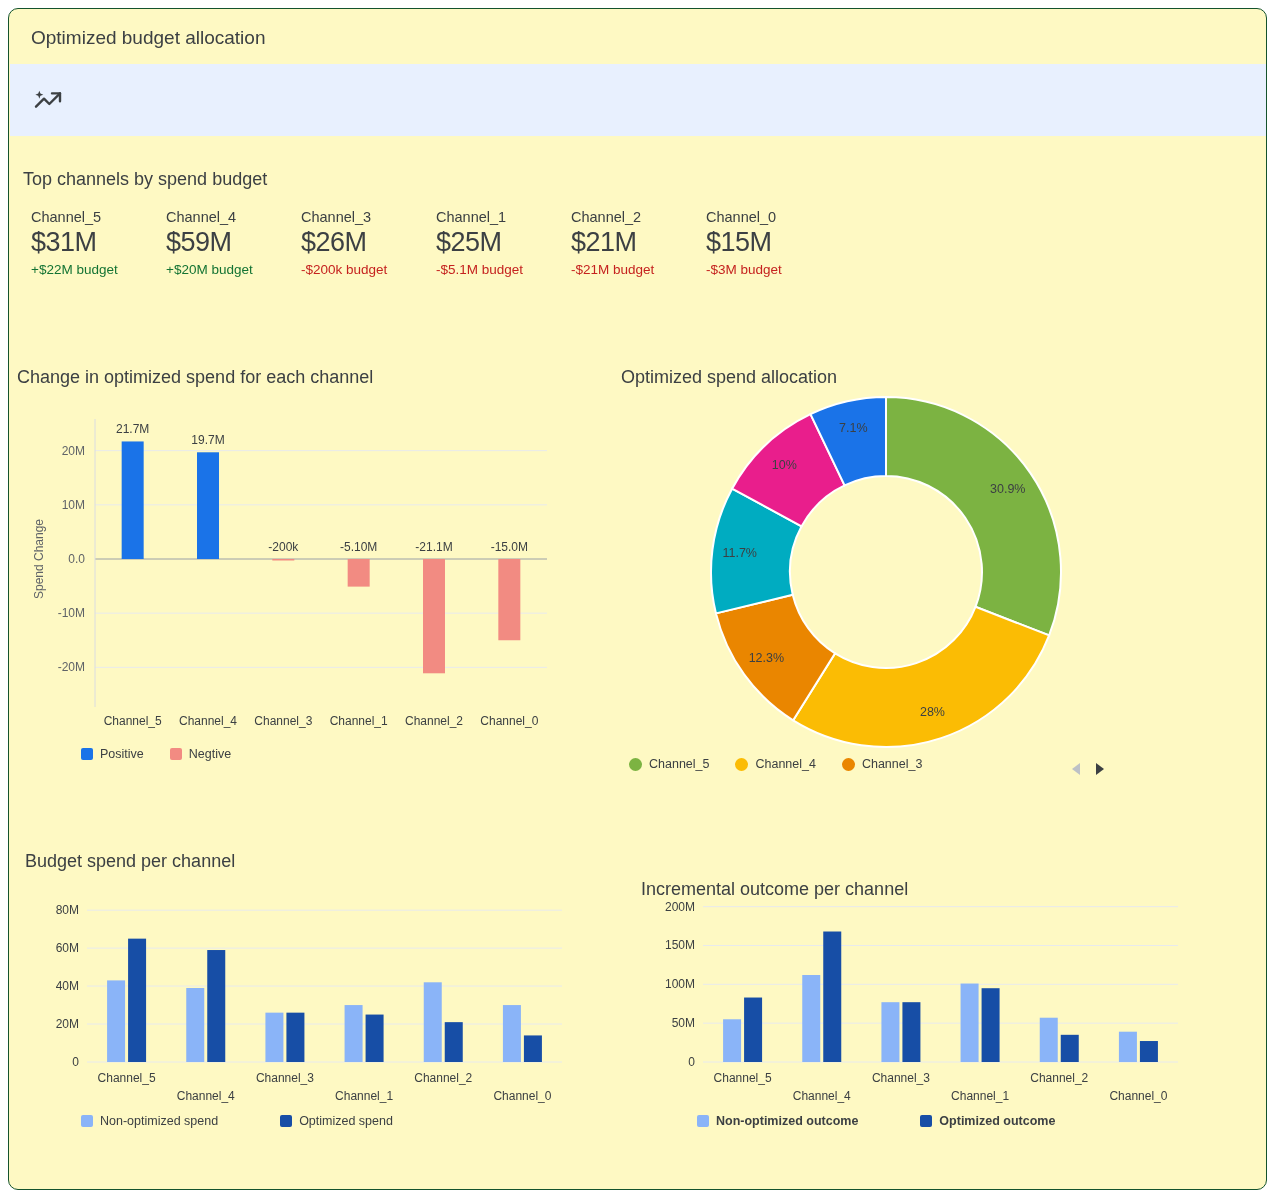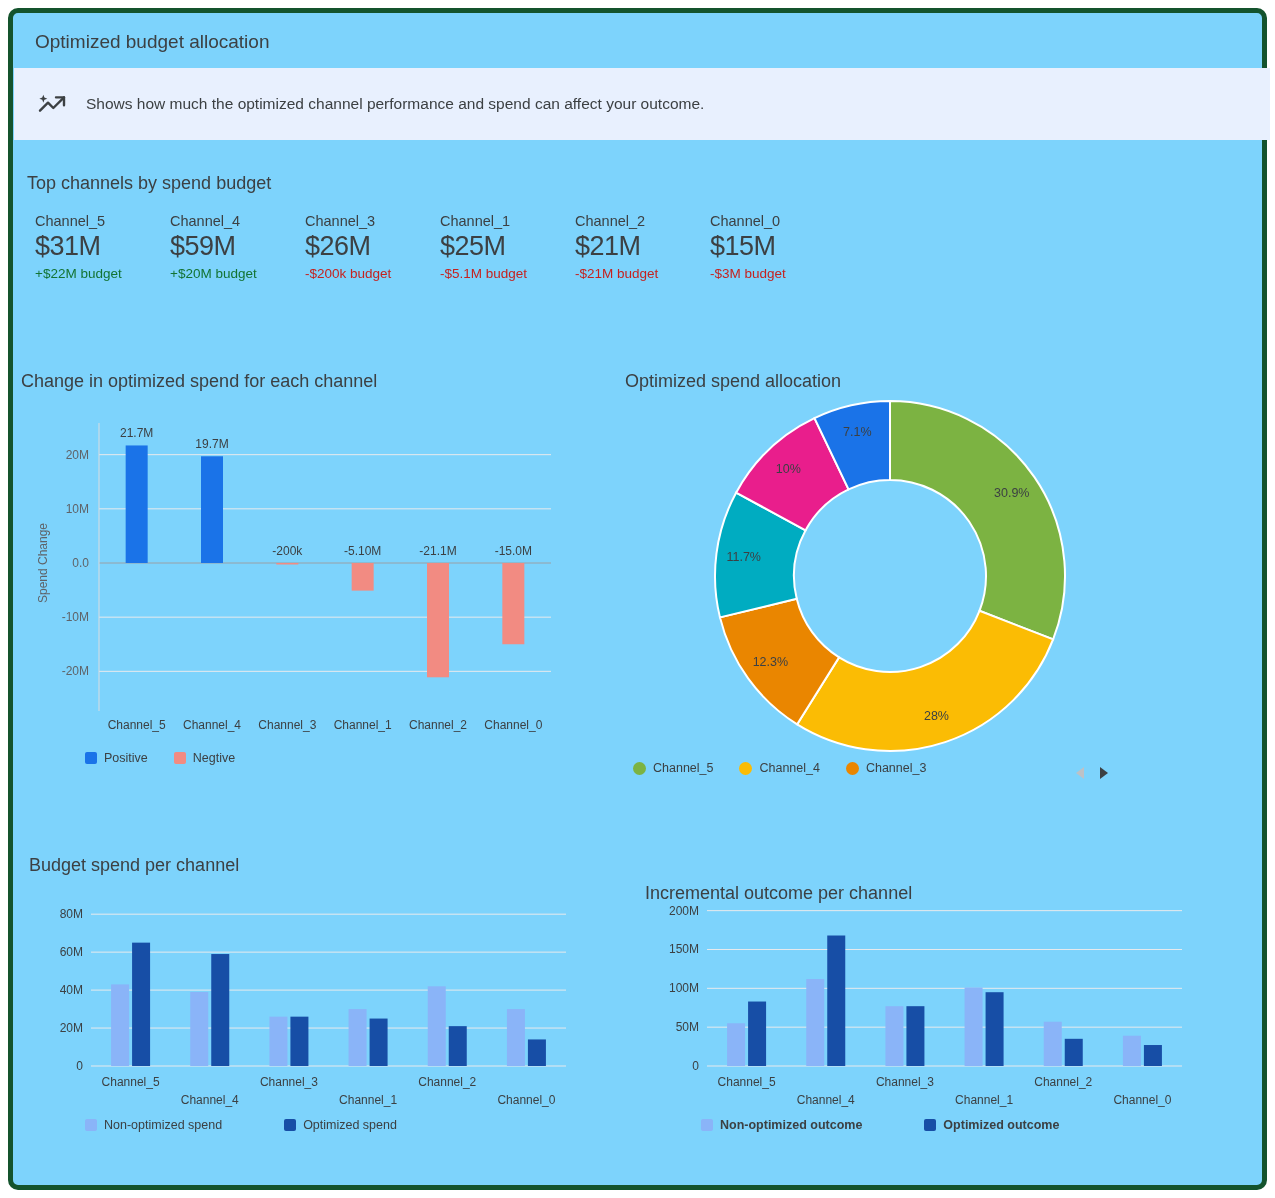--- a/index.html
+++ b/index.html
@@ -14,22 +14,22 @@
     height: 1198px;
     background: #ffffff;
     overflow: hidden;
   }
   .card {
     position: absolute;
     left: 8px;
     top: 8px;
     width: 1259px;
     height: 1182px;
-    background: #7dd3fc;
-    border: 5px solid #14532d;
+    background: #fef9c3;
+    border: 1px solid #14532d;
     border-radius: 10px;
     box-sizing: border-box;
   }
   .card-title {
     position: absolute;
     left: 22px;
     top: 18px;
     font-size: 19px;
     color: #3c4043;
   }
@@ -123,21 +123,20 @@
   <div class="card">
 
     <div class="card-title">Optimized budget allocation</div>
 
     <div class="info-banner">
       <svg class="info-icon" viewBox="0 0 24 24" fill="none" stroke="#3c4043" stroke-width="1.8" stroke-linecap="round" stroke-linejoin="round">
         <path d="M3 17 L9 11 L13 15 L21 7"></path>
         <path d="M15 7 L21 7 L21 13"></path>
         <path d="M5.5 5 L6.3 7.2 L8.5 8 L6.3 8.8 L5.5 11 L4.7 8.8 L2.5 8 L4.7 7.2 Z" fill="#3c4043" stroke="none"></path>
       </svg>
-      <div class="info-text">Shows how much the optimized channel performance and spend can affect your outcome.</div>
     </div>
 
     <div class="section-title" style="left:14px; top:160px;">Top channels by spend budget</div>
 
     <div class="kpis">
       <div class="kpi">
         <div class="kpi-name">Channel_5</div>
         <div class="kpi-value">$31M</div>
         <div class="kpi-delta pos">+$22M budget</div>
       </div>

